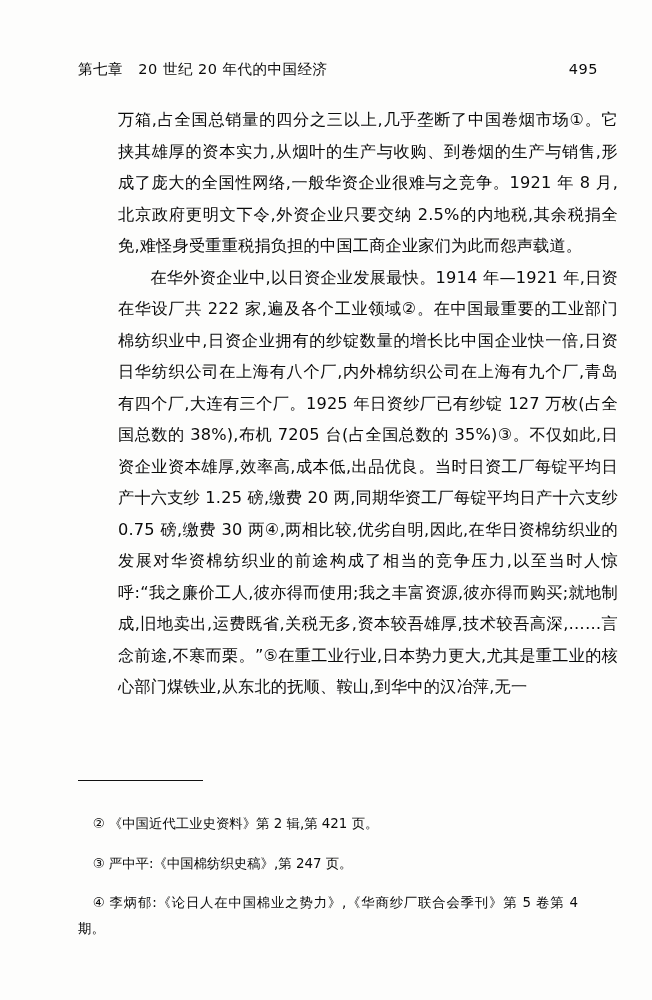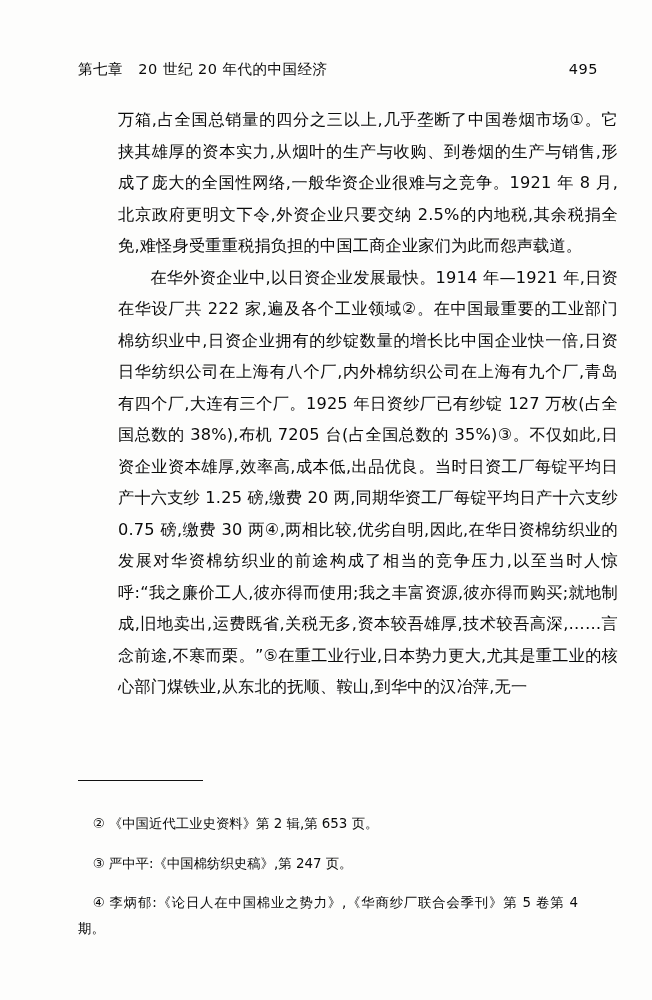--- a/index.html
+++ b/index.html
@@ -99,21 +99,21 @@
 
   <div class="body-text">
     <p class="para">万箱,占全国总销量的四分之三以上,几乎垄断了中国卷烟市场①。它挟其雄厚的资本实力,从烟叶的生产与收购、到卷烟的生产与销售,形成了庞大的全国性网络,一般华资企业很难与之竞争。1921 年 8 月,北京政府更明文下令,外资企业只要交纳 2.5%的内地税,其余税捐全免,难怪身受重重税捐负担的中国工商企业家们为此而怨声载道。</p>
     <p class="para indent">在华外资企业中,以日资企业发展最快。1914 年—1921 年,日资在华设厂共 222 家,遍及各个工业领域②。在中国最重要的工业部门棉纺织业中,日资企业拥有的纱锭数量的增长比中国企业快一倍,日资日华纺织公司在上海有八个厂,内外棉纺织公司在上海有九个厂,青岛有四个厂,大连有三个厂。1925 年日资纱厂已有纱锭 127 万枚(占全国总数的 38%),布机 7205 台(占全国总数的 35%)③。不仅如此,日资企业资本雄厚,效率高,成本低,出品优良。当时日资工厂每锭平均日产十六支纱 1.25 磅,缴费 20 两,同期华资工厂每锭平均日产十六支纱 0.75 磅,缴费 30 两④,两相比较,优劣自明,因此,在华日资棉纺织业的发展对华资棉纺织业的前途构成了相当的竞争压力,以至当时人惊呼:“我之廉价工人,彼亦得而使用;我之丰富资源,彼亦得而购买;就地制成,旧地卖出,运费既省,关税无多,资本较吾雄厚,技术较吾高深,……言念前途,不寒而栗。”⑤在重工业行业,日本势力更大,尤其是重工业的核心部门煤铁业,从东北的抚顺、鞍山,到华中的汉冶萍,无一</p>
   </div>
 
   <div class="rule"></div>
 
   <div class="notes">
     <p class="note">
-      <span class="note-mark">②</span><span>《中国近代工业史资料》第 2 辑,第 653 页。</span>
+      <span class="note-mark">②</span><span>《中国近代工业史资料》第 2 辑,第 421 页。</span>
     </p>
     <p class="note">
       <span class="note-mark">③</span><span>严中平:《中国棉纺织史稿》,第 247 页。</span>
     </p>
     <p class="note">
       <span class="note-mark">④</span><span>李炳郁:《论日人在中国棉业之势力》,《华商纱厂联合会季刊》第 5 卷第 4 期。</span>
     </p>
 
   </div>
 

